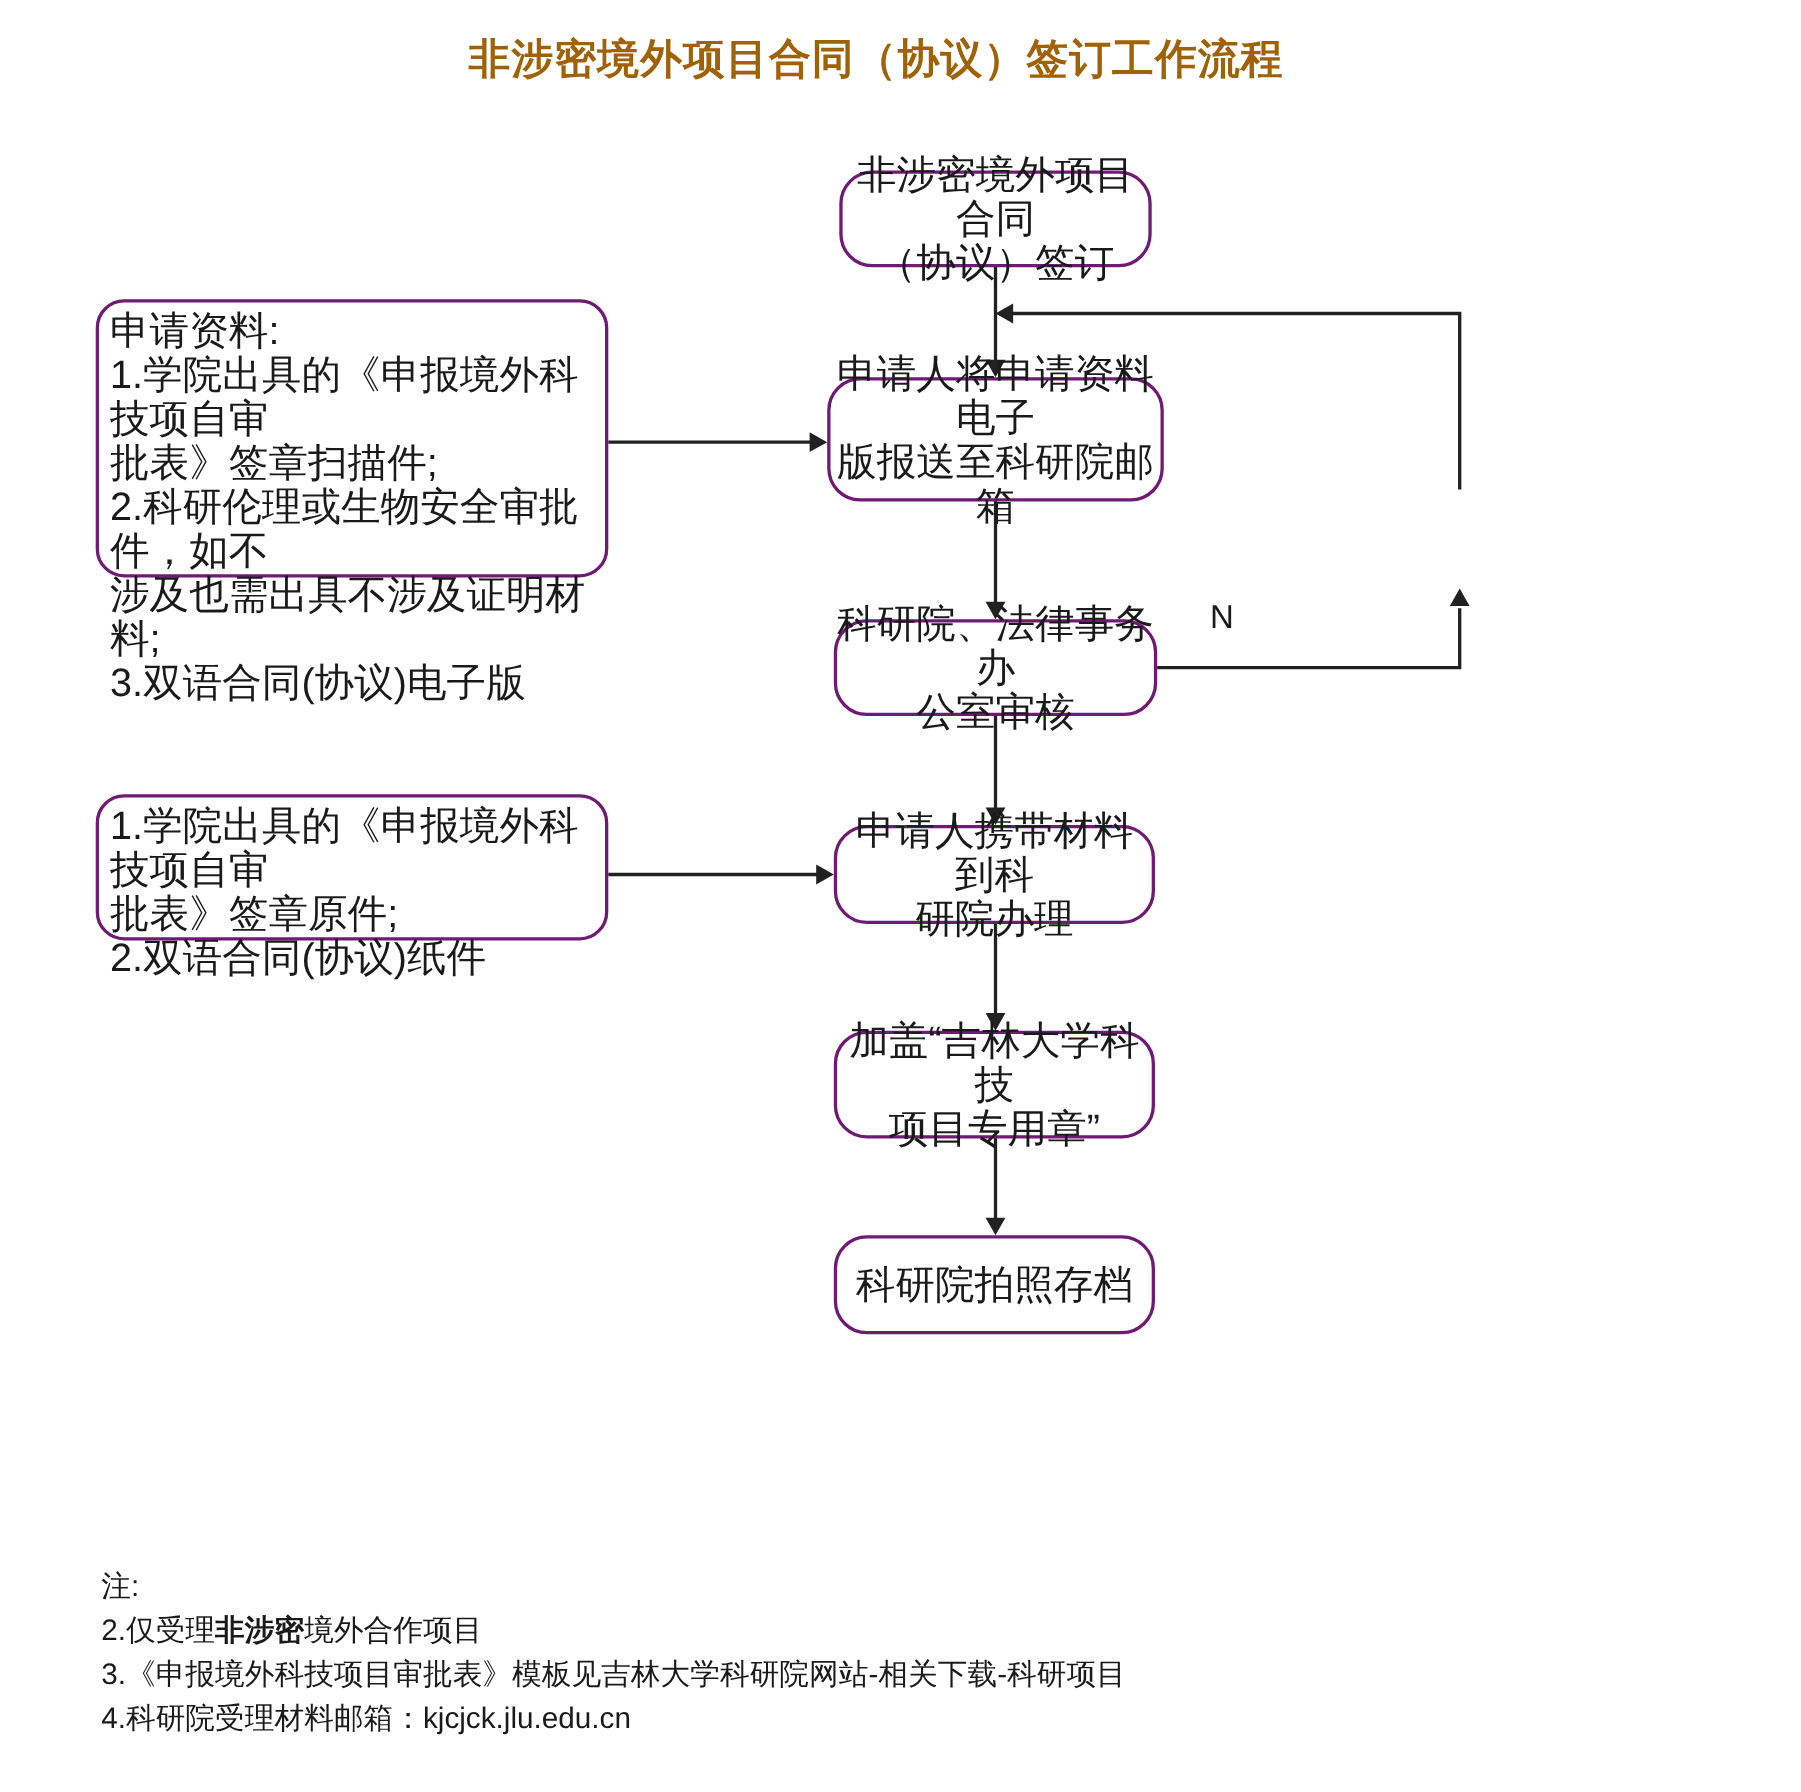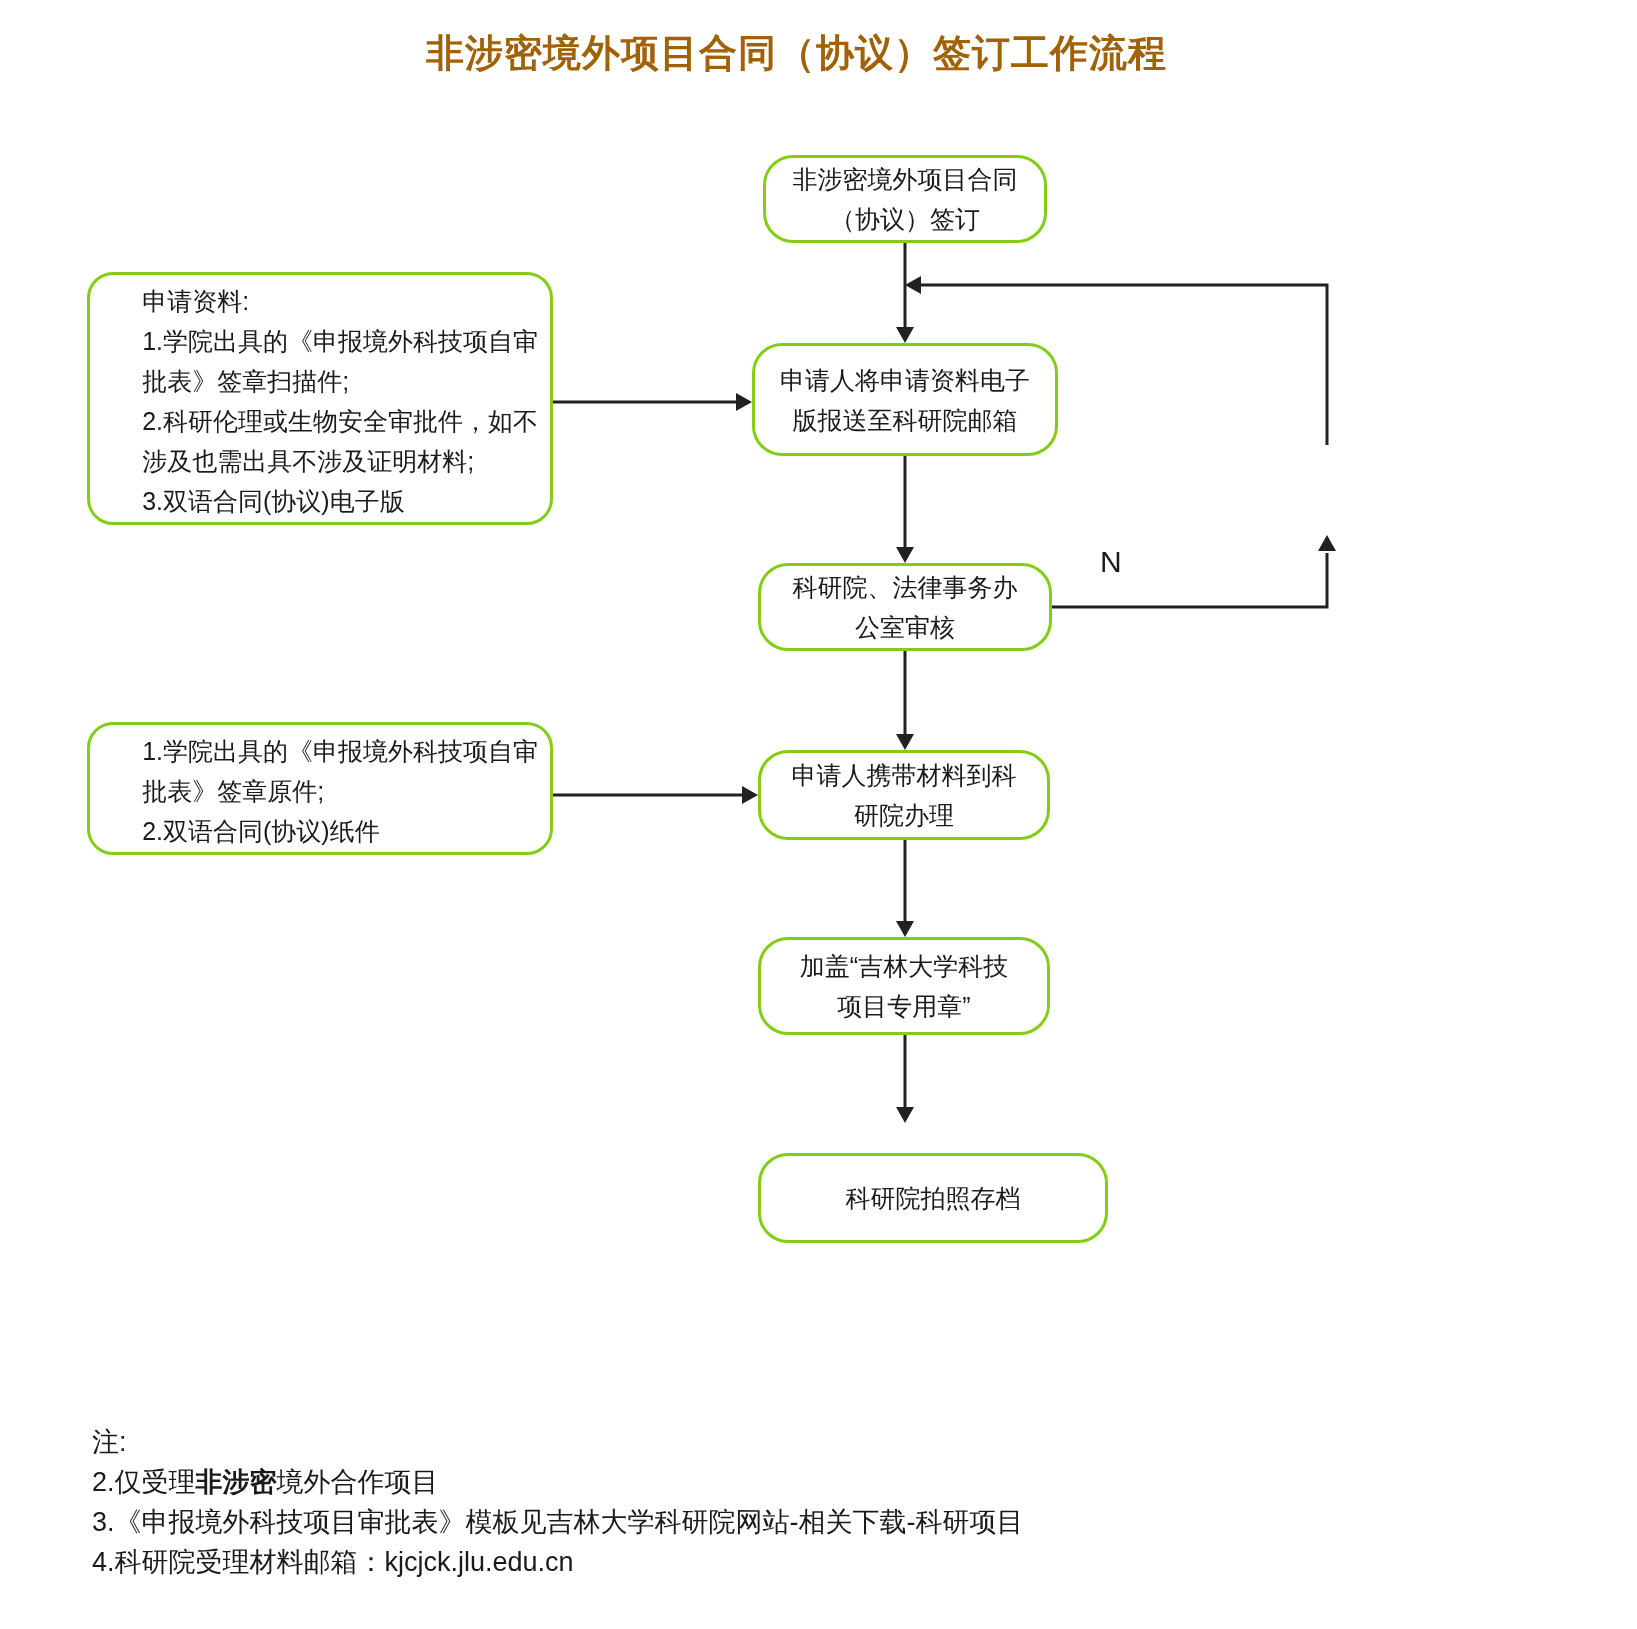--- a/index.html
+++ b/index.html
@@ -26,28 +26,28 @@
   .connectors {
     position: absolute;
     left: 0; top: 0;
     width: 1637px;
     height: 1629px;
     pointer-events: none;
   }
   .node {
     position: absolute;
     box-sizing: border-box;
-    border: 3px solid #84cc16;
+    border: 3px solid #701a75;
     border-radius: 30px;
     background: #ffffff;
     display: flex;
     align-items: center;
     justify-content: center;
     text-align: center;
-    font-size: 25px;
+    font-size: 36px;
     line-height: 40px;
     white-space: pre-line;
   }
   .node.side-note {
     justify-content: flex-end;
     align-items: flex-start;
     text-align: left;
     padding: 6px 12px 6px 10px;
     border-radius: 26px;
   }
@@ -152,21 +152,21 @@
   <div class="node" style="left:758px; top:750px; width:292px; height:90px;">
     <span>申请人携带材料到科
 研院办理</span>
   </div>
 
   <div class="node" style="left:758px; top:937px; width:292px; height:98px;">
     <span>加盖“吉林大学科技
 项目专用章”</span>
   </div>
 
-  <div class="node" style="left:758px; top:1123px; width:350px; height:90px;margin-top:30px;">
+  <div class="node" style="left:758px; top:1123px; width:292px; height:90px;">
     <span>科研院拍照存档</span>
   </div>
 
   <div class="notes">
     <div class="note-line">注:</div>
     <div class="note-line"><span>2.仅受理</span><strong>非涉密</strong><span>境外合作项目</span></div>
     <div class="note-line">3.《申报境外科技项目审批表》模板见吉林大学科研院网站-相关下载-科研项目</div>
     <div class="note-line">4.科研院受理材料邮箱：kjcjck.jlu.edu.cn</div>
   </div>
 

